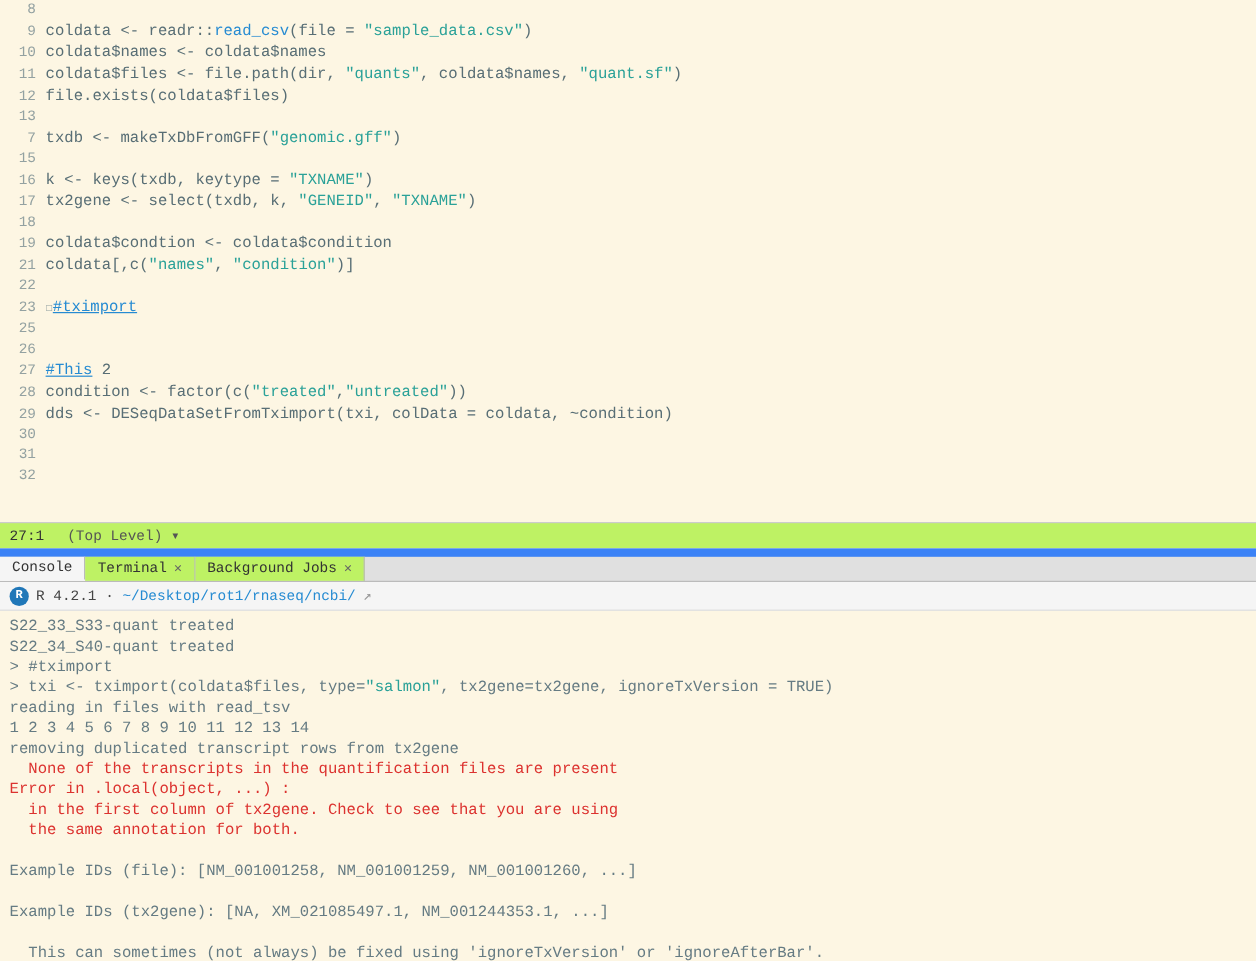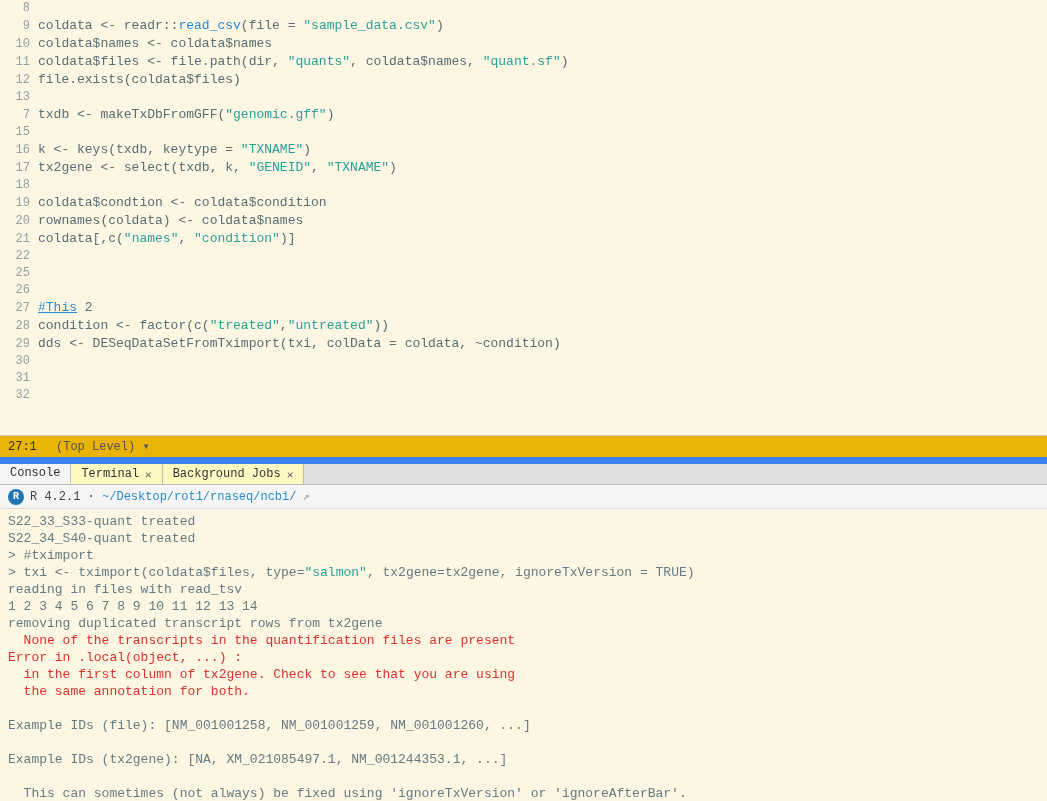--- a/index.html
+++ b/index.html
@@ -56,21 +56,21 @@
     }        
     .str { color: #2aa198; }       
     .fn { color: #268bd2; }   
     .link { color: #268bd2; text-decoration: underline; }
     .bool { color: #b58900; }      
     .op { color: #586e75; }        
 
     
     .status-bar {
       height: 22px;
-      background: #eab308;
+      background: #bef264;
       border-top: 1px solid #ccc;
       display: flex;
       align-items: center;
       padding: 0 8px;
       font-size: 12px;
       color: #333;
     }
 
     .status-position {
       margin-right: 12px;
@@ -91,21 +91,21 @@
     }
 
     .tab {
       display: flex;
       align-items: center;
       padding: 4px 10px;
       font-size: 12px;
       cursor: pointer;
       border-right: 1px solid #bbb;
       height: 100%;
-      background: #fef9c3;
+      background: #bef264;
       color: #333;
       position: relative;
     }
 
     .tab.active {
       background: #f5f5f5;
       border-bottom: 2px solid #f5f5f5;
     }
 
     .tab-close {
@@ -218,30 +218,30 @@
   </div>
       <div class="code-line">
     <span class="line-number">18</span>
     <span class="line-content"></span>
   </div>
       <div class="code-line">
     <span class="line-number">19</span>
     <span class="line-content"><span class="op">coldata$condtion &lt;- coldata$condition</span></span>
   </div>
       <div class="code-line">
-    <span class="line-number">20</span>
-    <span class="line-content"><span class="op">rownames(coldata) &lt;- coldata$names</span></span>
-  </div>
-      <div class="code-line">
     <span class="line-number">21</span>
     <span class="line-content"><span class="op">coldata[,c(</span><span class="str">"names"</span><span class="op">, </span><span class="str">"condition"</span><span class="op">)]</span></span>
   </div>
       <div class="code-line">
     <span class="line-number">22</span>
     <span class="line-content"></span>
+  </div>
+      <div class="code-line">
+    <span class="line-number">23</span>
+    <span class="line-content"><span style="color:#93a1a1;font-size:10px;">☐</span><span class="link">#tximport</span></span>
   </div>
       <div class="code-line">
     <span class="line-number">25</span>
     <span class="line-content"></span>
   </div>
       <div class="code-line">
     <span class="line-number">26</span>
     <span class="line-content"></span>
   </div>
       <div class="code-line">

